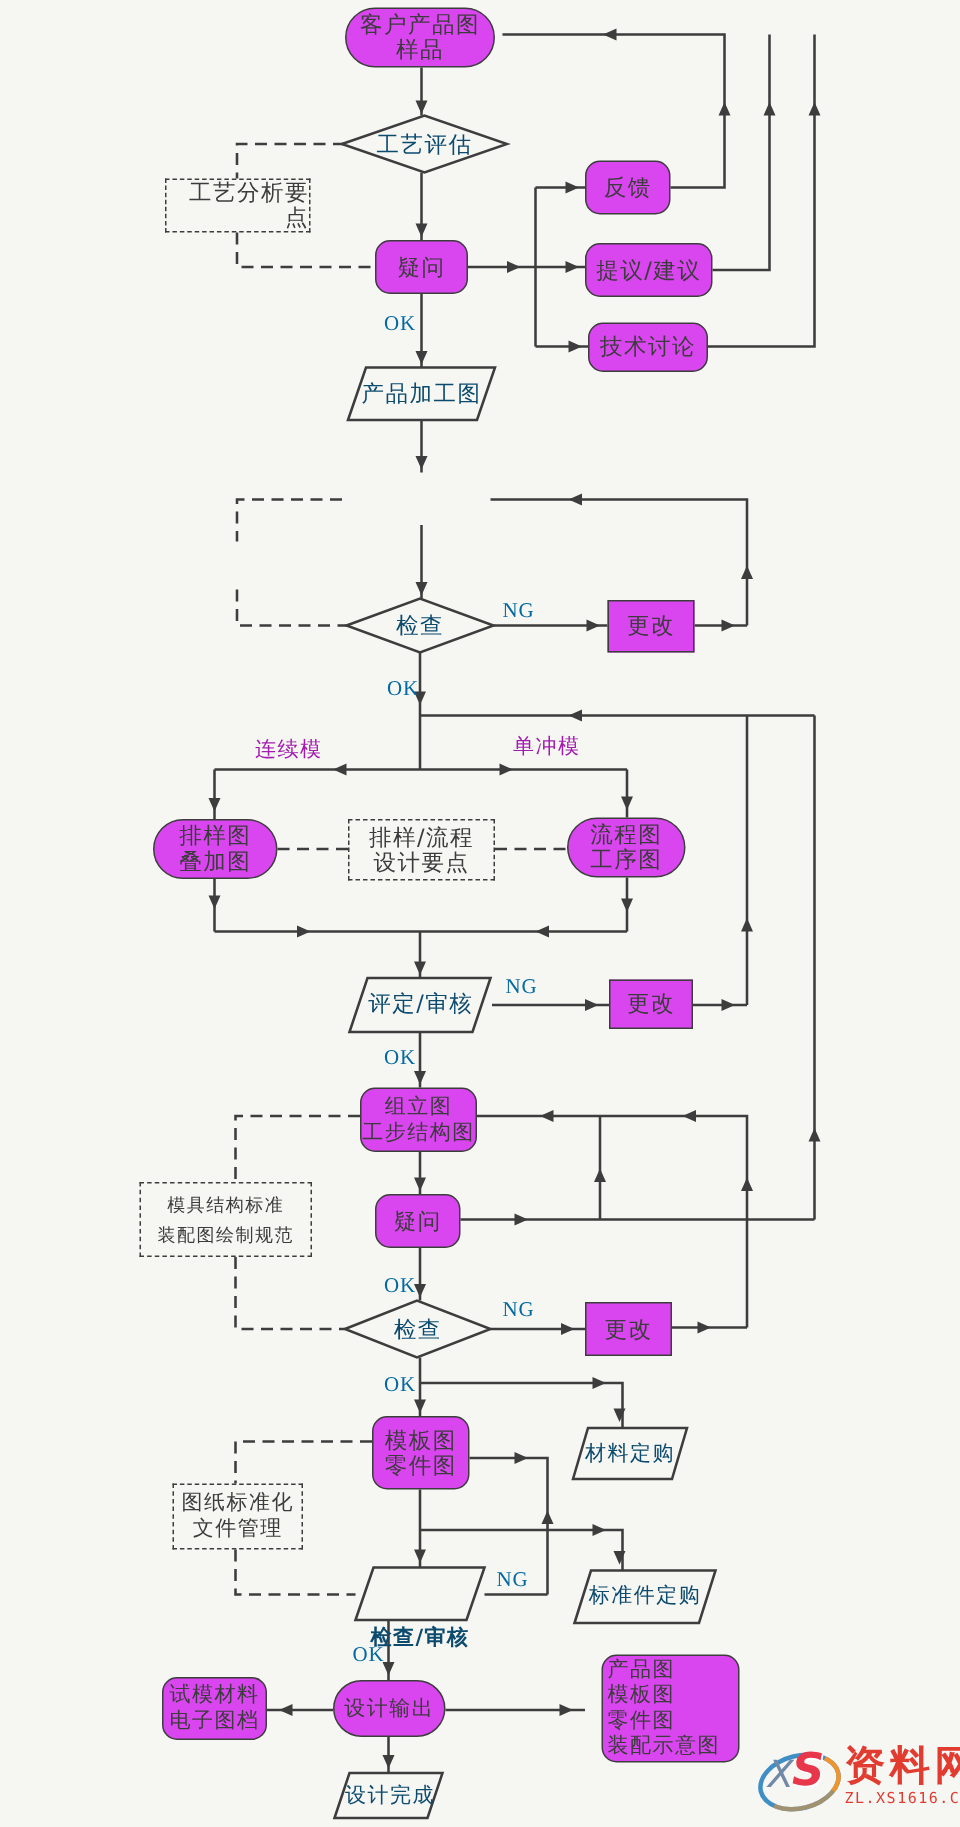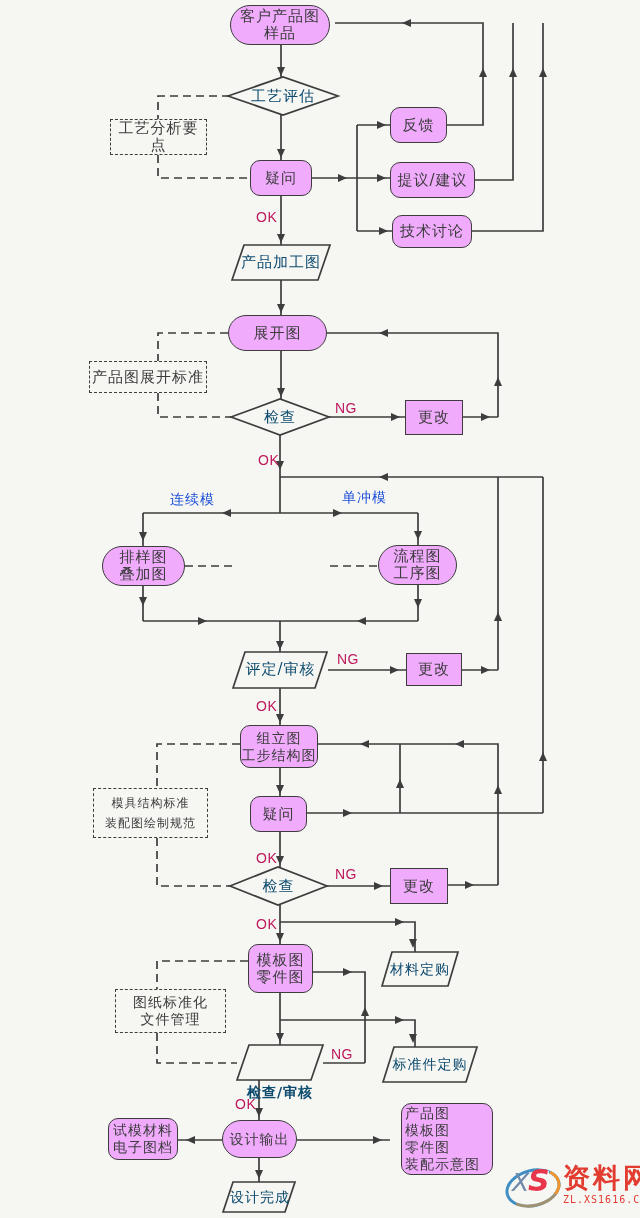--- a/index.html
+++ b/index.html
@@ -6,29 +6,29 @@
   body{font-family:"DejaVu Sans","Liberation Sans",sans-serif;background:#e9e9e7;}
   #canvas{position:relative;width:640px;height:1218px;background:#f6f6f3;overflow:hidden;margin:0 auto;}
   #wiresvg{position:absolute;left:0;top:0;z-index:1;}
   .wire{stroke:#3d3d3d;stroke-width:1.7;fill:none;}
   .wire-d{stroke:#3d3d3d;stroke-width:1.7;fill:none;stroke-dasharray:8 5;}
   .shape{stroke:#3d3d3d;stroke-width:1.7;fill:none;}
   .ah{fill:#3d3d3d;stroke:none;}
   .node{position:absolute;box-sizing:border-box;z-index:2;color:#3c3c3c;
         display:flex;flex-direction:column;justify-content:center;
         text-align:center;font-size:15px;line-height:17px;letter-spacing:1px;}
-  .bord{border:1.8px solid #3d3d3d;background:#f0abfc;}
+  .bord{border:1.8px solid #3d3d3d;background:#d946ef;}
   .stadium{border-radius:999px;}
   .rounded{border-radius:10px;}
   .dashedbox{border:1.8px dashed #3d3d3d;background:transparent;}
   .txt{position:absolute;z-index:3;color:#0c4a6e;font-size:15px;line-height:17px;
        text-align:center;letter-spacing:1px;}
-  .elabel{position:absolute;z-index:3;color:#be185d;font-size:14px;letter-spacing:.5px;
-          font-family:Liberation Sans, sans-serif;}
-  .blabel{position:absolute;z-index:3;color:#1d4ed8;font-size:14px;letter-spacing:1px;}
+  .elabel{position:absolute;z-index:3;color:#0369a1;font-size:14px;letter-spacing:.5px;
+          font-family:Liberation Serif, serif;}
+  .blabel{position:absolute;z-index:3;color:#a21caf;font-size:14px;letter-spacing:1px;}
   
   .watermark{position:absolute;left:503px;top:1163px;z-index:4;display:flex;align-items:flex-start;}
   .wm-logo{position:relative;width:58px;height:46px;}
   .wm-ellipse{position:absolute;left:2px;top:6px;width:50px;height:32px;border:3px solid #3f8fc4;
               border-radius:50%;transform:rotate(-14deg);}
   .wm-ellipse:after{content:"";position:absolute;inset:-3px;border:3px solid transparent;
               border-right-color:#f0952e;border-bottom-color:rgba(240,149,46,.55);border-radius:50%;}
   .wm-x{position:absolute;left:9px;top:7px;font-size:25px;font-style:italic;color:#7189a8;line-height:1;}
   .wm-s{position:absolute;left:25px;top:3px;font-size:30px;font-weight:bold;font-style:italic;
         color:#e8374a;line-height:1;text-shadow:1px 1px 0 #fff;}
@@ -181,21 +181,21 @@
     </g>
   </svg>
 
   <div class="node bord stadium" style="left:230px;top:5px;width:100px;height:40px;">
     <span>客户产品图</span>
     <span>样品</span>
   </div>
 
   <div class="txt" style="left:233px;top:88px;width:100px;">工艺评估</div>
 
-  <div class="node dashedbox" style="left:110px;top:119px;width:97px;height:36px;">
+  <div class="node dashedbox" style="left:110px;top:119px;width:97px;height:36px;text-align:right;">
     <span>工艺分析要点</span>
   </div>
 
   <div class="node bord rounded" style="left:250px;top:160px;width:62px;height:36px;">
     <span>疑问</span>
   </div>
 
   <div class="node bord rounded" style="left:390px;top:107px;width:57px;height:36px;">
     <span>反馈</span>
   </div>
@@ -205,45 +205,43 @@
   </div>
 
   <div class="node bord rounded" style="left:392px;top:215px;width:80px;height:33px;">
     <span>技术讨论</span>
   </div>
 
   <div class="elabel" style="left:256px;top:209px;">OK</div>
 
   <div class="txt" style="left:237px;top:254px;width:88px;">产品加工图</div>
 
-  <div class="node bord stadium" style="left:228px;top:315px;width:99px;height:36px;">
-    <span>展开图</span>
-  </div>
-
-  <div class="node dashedbox" style="left:89px;top:361px;width:118px;height:32px;">
-    <span>产品图展开标准</span>
-  </div>
+
 
   <div class="txt" style="left:231px;top:409px;width:98px;">检查</div>
   <div class="elabel" style="left:335px;top:400px;">NG</div>
 
   <div class="node bord" style="left:405px;top:400px;width:58px;height:35px;">
     <span>更改</span>
   </div>
 
   <div class="elabel" style="left:258px;top:452px;">OK</div>
 
   <div class="blabel" style="left:170px;top:491px;">连续模</div>
   <div class="blabel" style="left:342px;top:489px;">单冲模</div>
 
   <div class="node bord stadium" style="left:102px;top:546px;width:83px;height:40px;">
     <span>排样图</span>
     <span>叠加图</span>
   </div>
 
+  <div class="node dashedbox" style="left:232px;top:546px;width:98px;height:41px;">
+    <span>排样/流程</span>
+    <span>设计要点</span>
+  </div>
 
   <div class="node bord stadium" style="left:378px;top:545px;width:79px;height:40px;">
     <span>流程图</span>
     <span>工序图</span>
   </div>
 
   <div class="txt" style="left:238px;top:661px;width:85px;">评定/审核</div>
   <div class="elabel" style="left:337px;top:651px;">NG</div>
 
   <div class="node bord" style="left:406px;top:653px;width:56px;height:33px;">
@@ -277,21 +275,21 @@
 
   <div class="elabel" style="left:256px;top:916px;">OK</div>
 
   <div class="node bord rounded" style="left:248px;top:944px;width:65px;height:49px;">
     <span>模板图</span>
     <span>零件图</span>
   </div>
 
   <div class="txt" style="left:387px;top:961px;width:66px;font-size:14px;">材料定购</div>
 
-  <div class="node dashedbox" style="left:115px;top:989px;width:111px;height:44px;font-size:14px;">
+  <div class="node dashedbox" style="left:115px;top:989px;width:87px;height:44px;font-size:14px;">
     <span>图纸标准化</span>
     <span>文件管理</span>
   </div>
 
   <div class="txt" style="left:240px;top:1084px;width:80px;font-size:14px;font-weight:bold;">检查/审核</div>
   <div class="elabel" style="left:331px;top:1046px;">NG</div>
 
   <div class="txt" style="left:388px;top:1056px;width:84px;font-size:14px;">标准件定购</div>
 
   <div class="elabel" style="left:235px;top:1096px;">OK</div>

